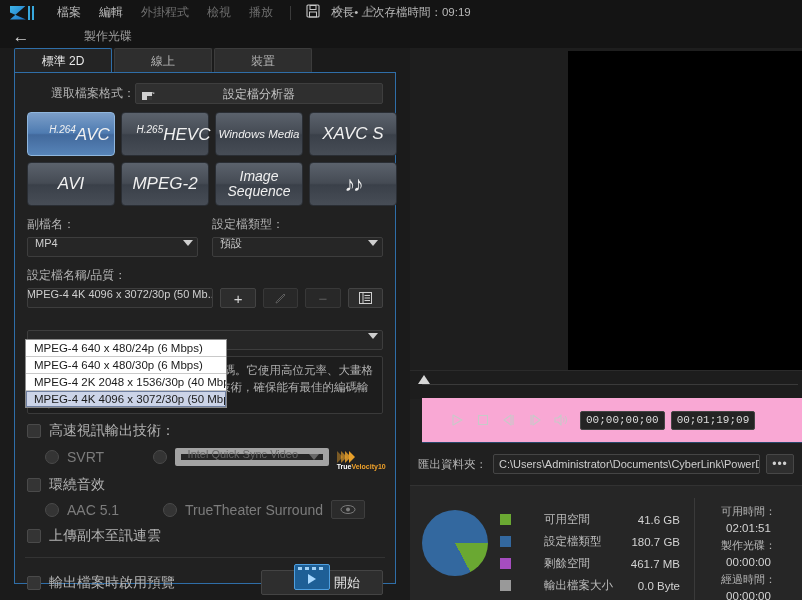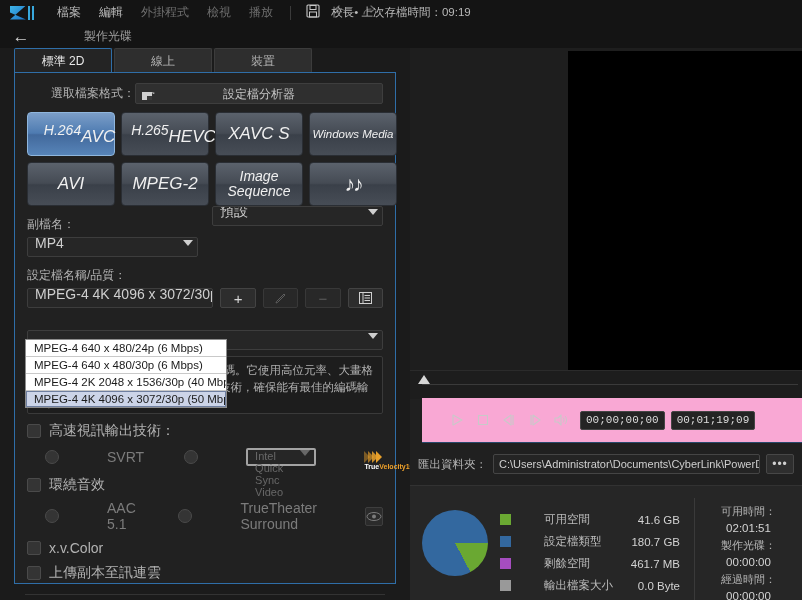--- a/index.html
+++ b/index.html
@@ -191,46 +191,46 @@
     font-size: 17px;
     text-align: center;
     line-height: 1.05;
     position: relative;
   }
   .fmt.selected {
     background: linear-gradient(180deg,#7b9ec8 0%, #4e7bb1 48%, #42699c 52%, #5784b8 100%);
     border: 1px solid #8fb6dd;
   }
   .fmt sup {
-    font-size: 14px;
+    font-size: 10px;
     vertical-align: super;
     font-style: italic;
     margin-left: 17px;
   }
   .fmt .small { font-size: 11.5px; }
   .fmt .two { font-size: 14px; }
   .fmt .notes { font-style: normal; font-size: 21px; letter-spacing: -2px; }
 
   
   .field-block { padding: 0 12px; }
   .two-col { display: flex; gap: 14px; }
   .col { flex: 1; }
   .lbl { font-size: 12px; color: #b3b3b3; margin: 10px 0 4px 0; }
   .select {
     height: 20px;
     background: #262626;
     border: 1px solid #3d3d3d;
     border-radius: 2px;
     display: flex; align-items: center;
     padding: 0 4px 8px 7px;
-    font-size: 14px;
+    font-size: 11px;
     color: #cfcfcf;
     position: relative;
     box-sizing: border-box;
-    white-space: nowrap; overflow: hidden;
+    white-space: nowrap; overflow: hidden; justify-content: center;
   }
   .select .caret {
     margin-left: auto;
     width: 0; height: 0;
     border-left: 5px solid transparent;
     border-right: 5px solid transparent;
     border-top: 6px solid #cfcfcf;
   }
   .iconbtn {
     width: 38px; height: 20px;
@@ -297,26 +297,26 @@
   .rb {
     width: 12px; height: 12px;
     background: #343434;
     border: 1px solid #4a4a4a;
     border-radius: 50%;
     margin-right: 8px;
     flex: 0 0 auto;
   }
   .opt-label { font-size: 14px; color: #b3b3b3; }
   .opt-label.dim { color: #7c7c7c; }
-  .sub-row { display:flex; align-items:center; padding: 0 12px 0 30px; margin-top: 6px; gap: 40px; }
+  .sub-row { display:flex; align-items:center; padding: 0 12px 0 30px; margin-top: 6px; }
   .sel-disabled {
     width: 170px; height: 18px;
-    background: #262626; border: 2px solid #a3a3a3;
-    border-radius: 2px;
-    display: flex; align-items: flex-start;
+    background: #262626; border: 6px solid #a3a3a3;
+    border-radius: 2px;
+    display: flex; align-items: flex-end;
     padding: 0 4px 0 7px;
     font-size: 11px; color: #686868;
     box-sizing: border-box;
   }
   .sel-disabled .caret {
     margin-left: auto;
     width: 0; height: 0;
     border-left: 5px solid transparent;
     border-right: 5px solid transparent;
     border-top: 6px solid #686868;
@@ -576,24 +576,24 @@
       </div>
 
       <div id="format-grid">
         <div class="fmt selected">
             <span><sup>H.264</sup><span>AVC</span></span>
           </div>
         <div class="fmt">
             <span><sup>H.265</sup><span>HEVC</span></span>
           </div>
         <div class="fmt">
+            <span class="small">Windows Media</span>
+          </div>
+        <div class="fmt">
             <span>XAVC S</span>
-          </div>
-        <div class="fmt">
-            <span class="small">Windows Media</span>
           </div>
         <div class="fmt">
             <span>AVI</span>
           </div>
         <div class="fmt">
             <span>MPEG-2</span>
           </div>
         <div class="fmt">
             <span class="two">Image Sequence</span>
           </div>
@@ -605,20 +605,21 @@
       <div class="field-block">
         <div class="two-col">
           <div class="col">
             <div class="lbl">副檔名：</div>
             <div class="select">
               <span>MP4</span>
               <span class="caret"></span>
             </div>
           </div>
           <div class="col">
+            <div class="lbl">設定檔類型：</div>
             <div class="select">
               <span>預設</span>
               <span class="caret"></span>
             </div>
           </div>
         </div>
 
         <div class="lbl">設定檔名稱/品質：</div>
         <div style="display:flex; gap:7px;">
           <div class="select" style="width:200px;">
@@ -686,24 +687,20 @@
         <div class="eyebtn">
           <svg width="16" height="9" viewBox="0 0 16 9">
               <ellipse cx="8" cy="4.5" rx="7" ry="4" fill="none" stroke="#7c7c7c" stroke-width="1"></ellipse>
               <circle cx="8" cy="4.5" r="2" fill="#7c7c7c"></circle>
             </svg>
         </div>
       </div>
 
       <div class="opt-row">
         <div class="cb"></div>
-        <div class="opt-label">x.v.Color</div>
-      </div>
-      <div class="opt-row">
-        <div class="cb"></div>
         <div class="opt-label">上傳副本至訊連雲</div>
       </div>
 
       <div id="divider-line"></div>
 
       <div id="start-row">
         <div class="cb"></div>
         <div class="opt-label">輸出檔案時啟用預覽</div>
         <div id="start-btn">
           <div class="play-badge">

